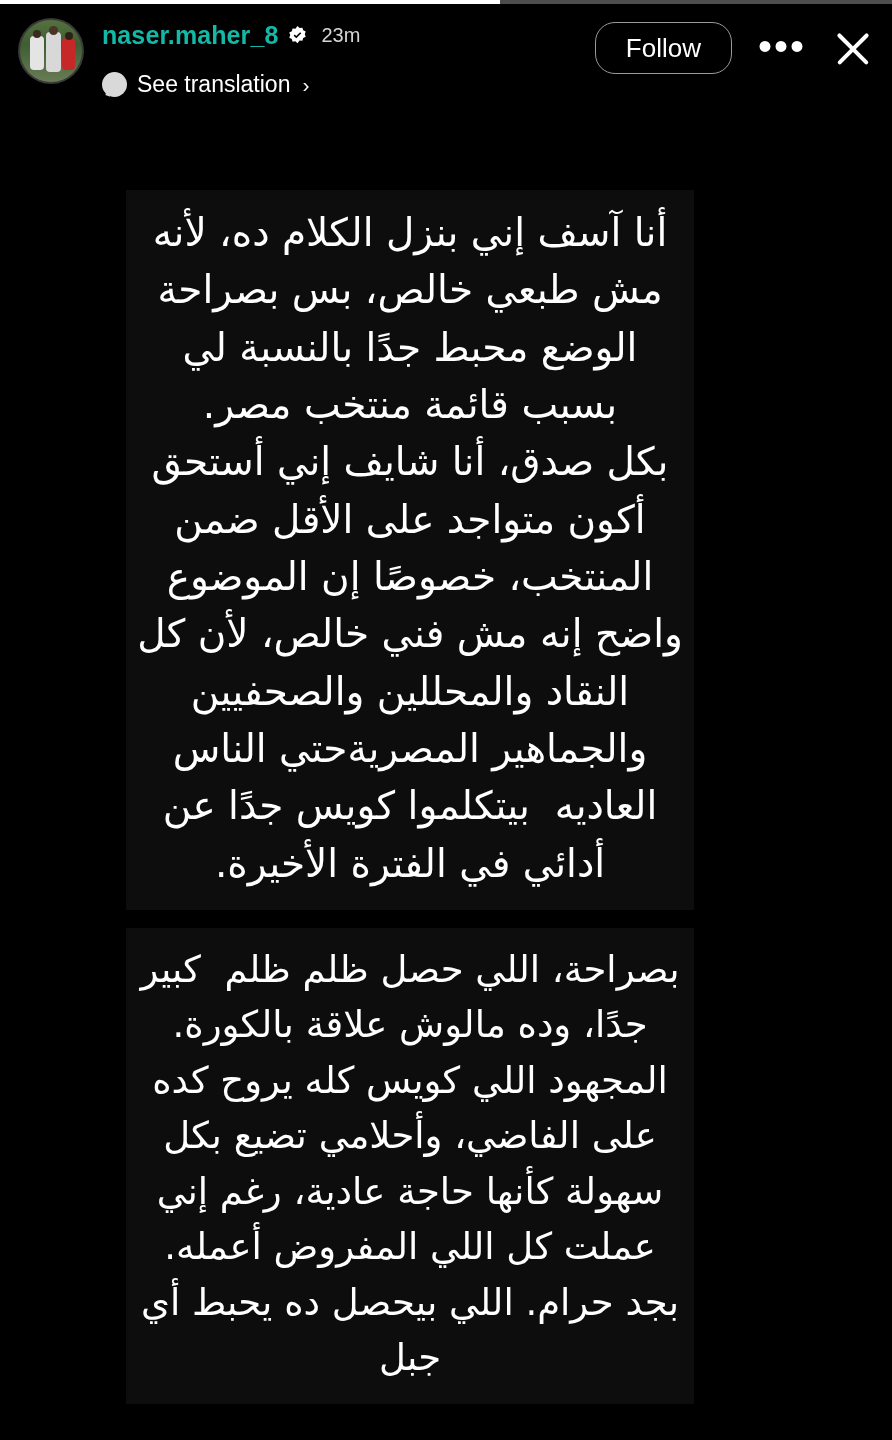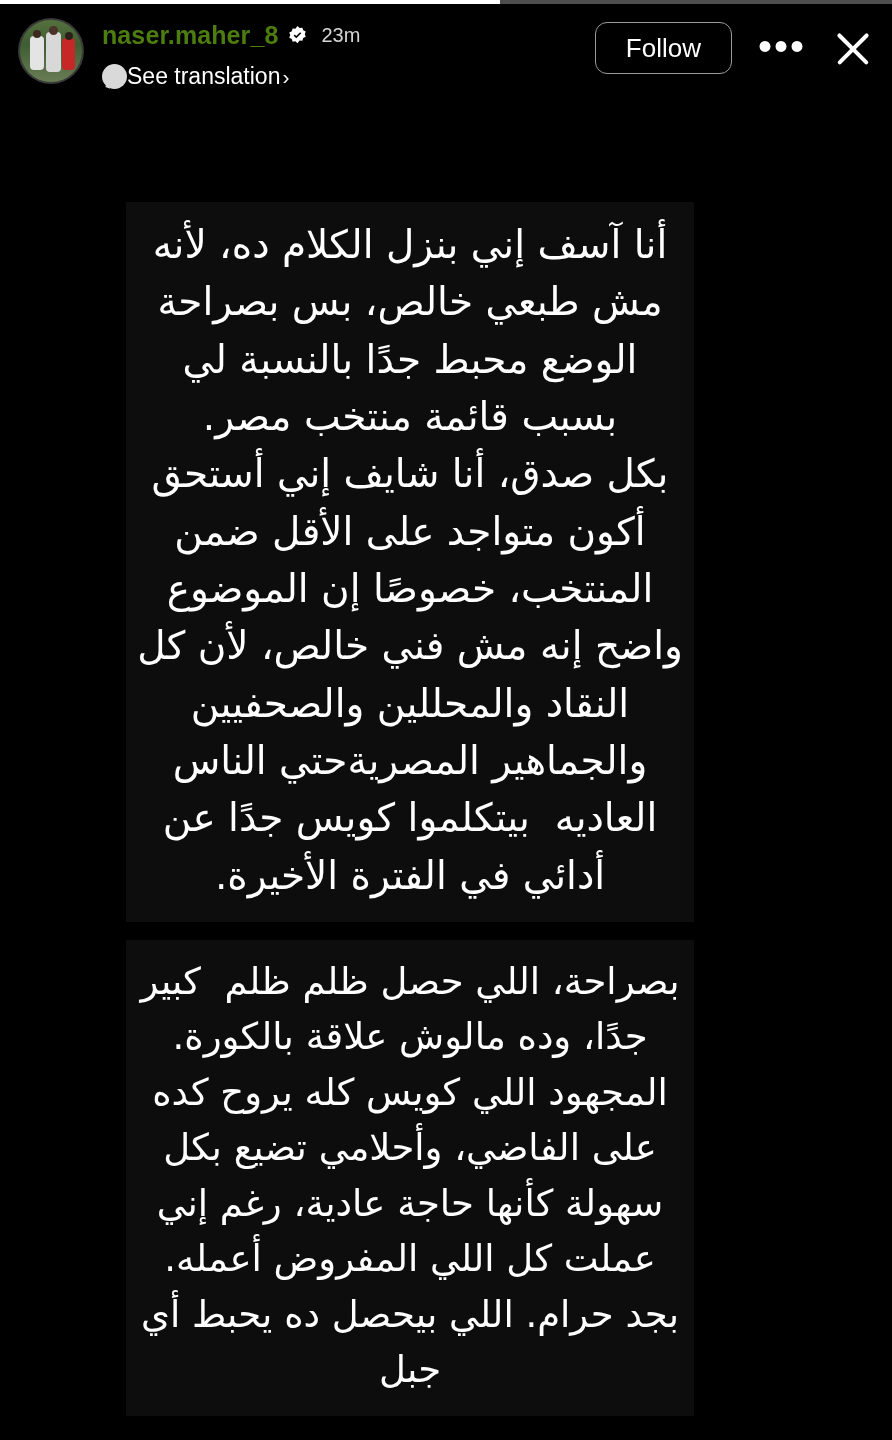--- a/index.html
+++ b/index.html
@@ -92,40 +92,40 @@
   }
   .name-row {
     display: flex;
     align-items: center;
     gap: 9px;
     height: 34px;
   }
   .username {
     font-size: 25px;
     font-weight: bold;
-    color: #4d7c0f;
+    color: #14b8a6;
     letter-spacing: 0.1px;
     white-space: nowrap;
   }
   .verified {
     width: 21px;
     height: 21px;
     flex: 0 0 auto;
   }
   .timestamp {
     font-size: 20px;
     color: #d5d5d5;
     margin-left: 4px;
     white-space: nowrap;
   }
   .translate-row {
     display: flex;
     align-items: center;
-    gap: 0;
-    margin-top: 11px;
+    gap: 10px;
+    margin-top: 19px;
   }
   .translate-bubble {
     width: 25px;
     height: 25px;
     border-radius: 50%;
     background: #d9d9d9;
     display: inline-block;
     position: relative;
     flex: 0 0 auto;
   }
@@ -150,21 +150,21 @@
     font-size: 21px;
     color: #ffffff;
     line-height: 1;
     margin-left: 2px;
   }
 
   .follow-btn {
     flex: 0 0 auto;
     margin-top: 6px;
     border: 1.5px solid #9a9a9a;
-    border-radius: 12px;
+    border-radius: 20px;
     background: transparent;
     color: #ffffff;
     font-size: 26px;
     font-family: "Liberation Sans", sans-serif;
     padding: 12px 30px;
     cursor: pointer;
     line-height: 1;
   }
   .hdr-icon {
     flex: 0 0 auto;
@@ -195,21 +195,21 @@
     height: 3.5px;
     background: #fff;
     border-radius: 2px;
   }
   .close::before { transform: rotate(45deg); }
   .close::after  { transform: rotate(-45deg); }
 
   
   .story-body {
     position: absolute;
-    top: 202px;
+    top: 190px;
     left: 0;
     width: 820px;
   }
   .text-card {
     background: #0d0d0d;
     margin: 0 126px;
     padding: 14px 8px 18px 8px;
     box-sizing: border-box;
   }
   .text-card + .text-card {

